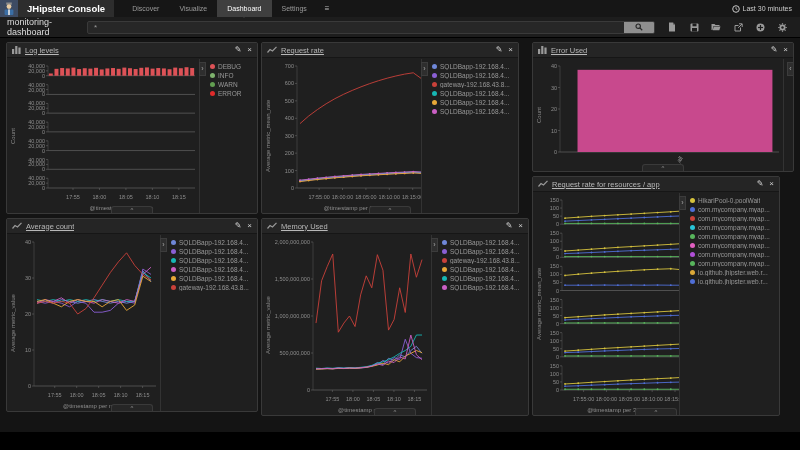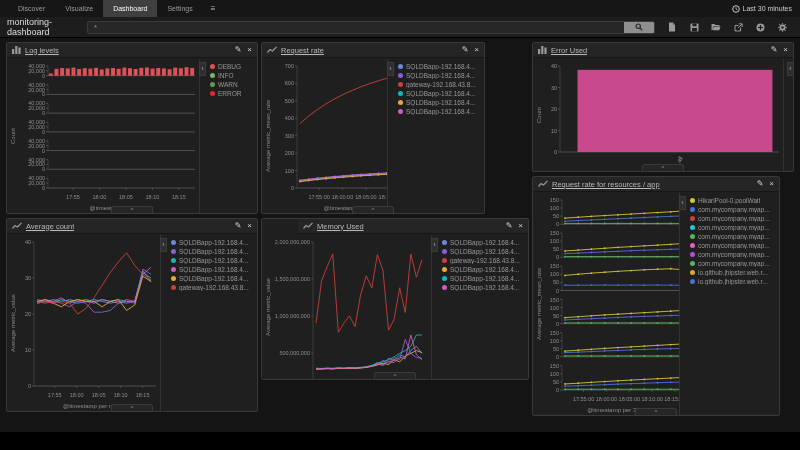--- a/index.html
+++ b/index.html
@@ -24,25 +24,25 @@
   .query-wrap { flex:none; width:568px; height:13px; background:#272727; border:1px solid #3a3a3a; border-radius:2px; display:flex; overflow:hidden; }
   .query-input { flex:1; background:transparent; border:0; outline:none; color:#999; font-size:8px; padding:0 6px; font-family:"Liberation Sans", sans-serif; }
   .search-btn { width:30px; background:#8f8f8f; border:0; display:flex; align-items:center; justify-content:center; cursor:pointer; }
   .tool-icons { display:flex; align-items:center; gap:12px; margin-left:12px; }
   .tool-ic { width:10px; height:10px; display:flex; align-items:center; justify-content:center; cursor:pointer; }
 
   
   .dash { position:absolute; top:38px; left:0; width:800px; height:394px; background:#141414; }
   .panel { position:absolute; background:#1f1f1f; border:1px solid #393939; border-radius:2px; }
   .p-log { left:6px;   top:4px;   width:252px; height:172px; }
-  .p-req { left:261px; top:4px;   width:224px; height:172px; }
+  .p-req { left:261px; top:4px;   width:258px; height:172px; }
   .p-err { left:532px; top:4px;   width:262px; height:130px; }
   .p-res { left:532px; top:138px; width:248px; height:240px; }
   .p-thr { left:6px;   top:180px; width:252px; height:194px; }
-  .p-mem { left:261px; top:180px; width:268px; height:162px;padding-left:36px; }
+  .p-mem { left:261px; top:180px; width:268px; height:198px; }
 
   .ph { height:15px; background:#252525; border-bottom:1px solid #161616; display:flex; align-items:center; padding:0 5px; gap:4px; }
   .pt { font-size:7.5px; color:#b8b8b8; white-space:nowrap; overflow:hidden;text-decoration:underline; }
   .pa { margin-left:auto; display:flex; gap:6px; align-items:center; }
   .pa span { font-size:8px; color:#cfcfcf; cursor:pointer; line-height:8px; }
   .pb { position:absolute; top:16px; left:0; right:0; bottom:0; display:flex; overflow:hidden; }
   .ylab { flex:none; width:11px; display:flex; align-items:center; justify-content:center;
           writing-mode:vertical-rl; transform:rotate(180deg); font-size:6px; color:#8a8a8a; white-space:nowrap; }
   .chart { flex:1; position:relative; overflow:hidden; }
   .legend { flex:none; position:relative; border-left:1px solid #333; height:100%; }
@@ -57,20 +57,31 @@
   .pbot { position:absolute; bottom:0; left:50%; transform:translateX(-50%); width:42px; height:7px;
           background:#262626; border:1px solid #3a3a3a; border-bottom:0; border-radius:3px 3px 0 0;
           color:#9a9a9a; font-size:6px; line-height:6px; text-align:center; cursor:pointer; }
 </style>
 </head>
 <body>
 
 <div class="app">
 
   <div class="navbar">
+    <div class="brand">
+      <span class="brand-logo">
+        <svg width="12" height="13" viewBox="0 0 12 13">
+            <rect x="3.2" y="0.5" width="5.6" height="2.2" fill="#8b8b8b"></rect>
+            <circle cx="6" cy="4.6" r="2.4" fill="#e9cda4"></circle>
+            <rect x="1.6" y="7.4" width="8.8" height="5.6" rx="1" fill="#3a6ea5"></rect>
+            <rect x="5.2" y="7.4" width="1.6" height="5.6" fill="#e8e8e8"></rect>
+          </svg>
+      </span>
+      <span class="brand-text">JHipster Console</span>
+    </div>
     <div class="nav-items">
       <span class="nav-item">Discover</span>
       <span class="nav-item">Visualize</span>
       <span class="nav-item active">Dashboard</span>
       <span class="nav-item">Settings</span>
       <span class="nav-burger">≡</span>
     </div>
     <div class="nav-right">
       <svg width="8" height="8" viewBox="0 0 8 8">
           <circle cx="4" cy="4" r="3.3" fill="none" stroke="#c8c8c8" stroke-width="1"></circle>

